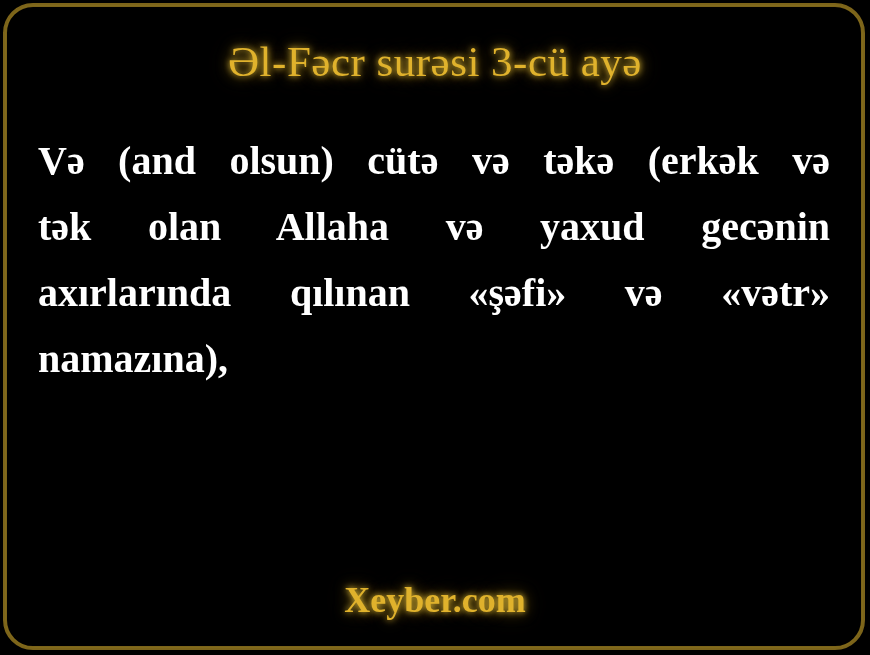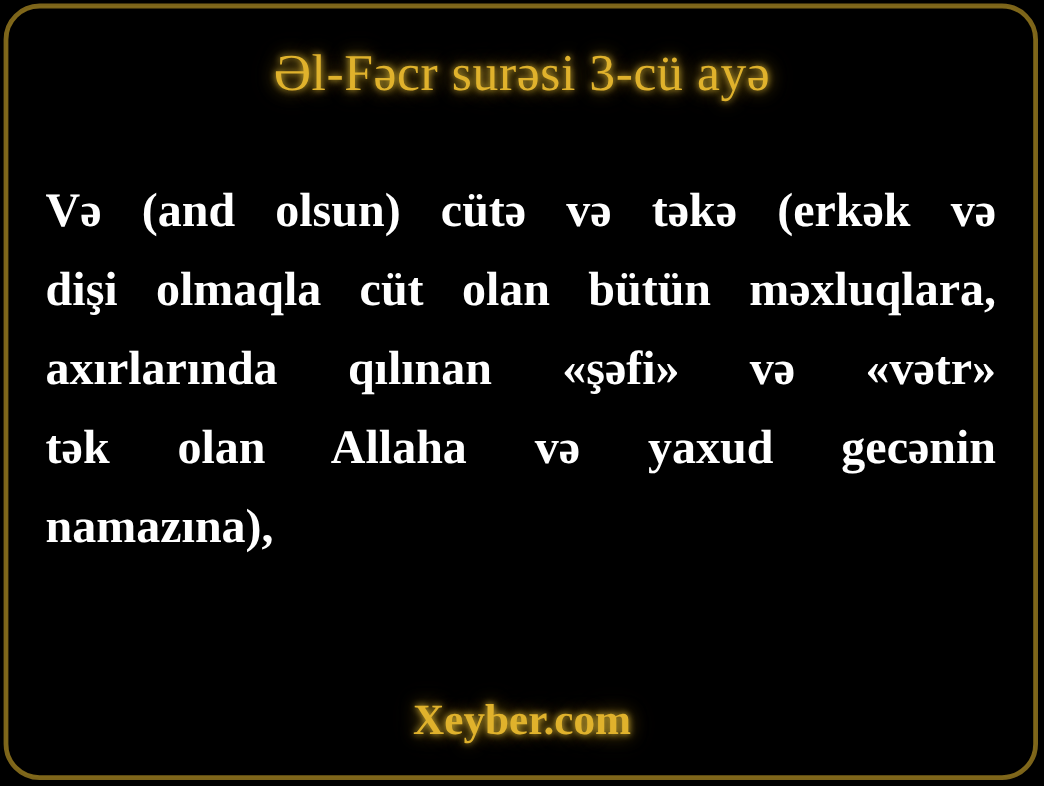--- a/index.html
+++ b/index.html
@@ -59,21 +59,21 @@
       0 0 6px rgba(255, 214, 64, 0.85),
       0 0 14px rgba(226, 176, 36, 0.55),
       0 0 24px rgba(190, 140, 20, 0.35);
     white-space: nowrap;
   }
 
   
   .verse {
     position: absolute;
     left: 38px;
-    top: 142px;
+    top: 128px;
     width: 792px;
     font-family: "Liberation Serif", "DejaVu Serif", serif;
     font-weight: bold;
     font-size: 40px;
     line-height: 66px;
     color: #ffffff;
     text-align: justify;
     text-justify: inter-word;
   }
 
@@ -113,21 +113,20 @@
 
 <div id="canvas">
 
   <div class="frame"></div>
   <div class="frame-inner-glow"></div>
 
   <div class="title">Əl-Fəcr surəsi 3-cü ayə</div>
 
   <div class="verse">
     <span class="line">Və (and olsun) cütə və təkə (erkək və</span>
-    <span class="line">dişi olmaqla cüt olan bütün məxluqlara,</span>
+    <span class="line">tək olan Allaha və yaxud gecənin</span>
     <span class="line">axırlarında qılınan «şəfi» və «vətr»</span>
-    <span class="line">tək olan Allaha və yaxud gecənin</span>
     <span class="line last">namazına),</span>
   </div>
 
   <div class="footer">Xeyber.com</div>
 
 </div>
 
 </body></html>

